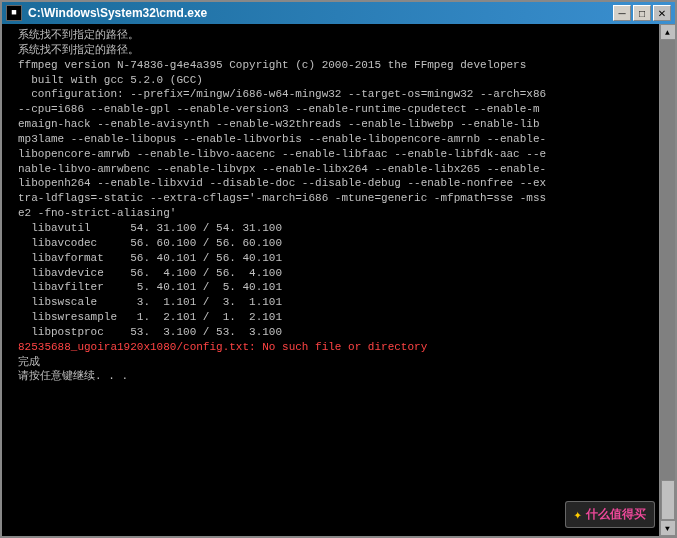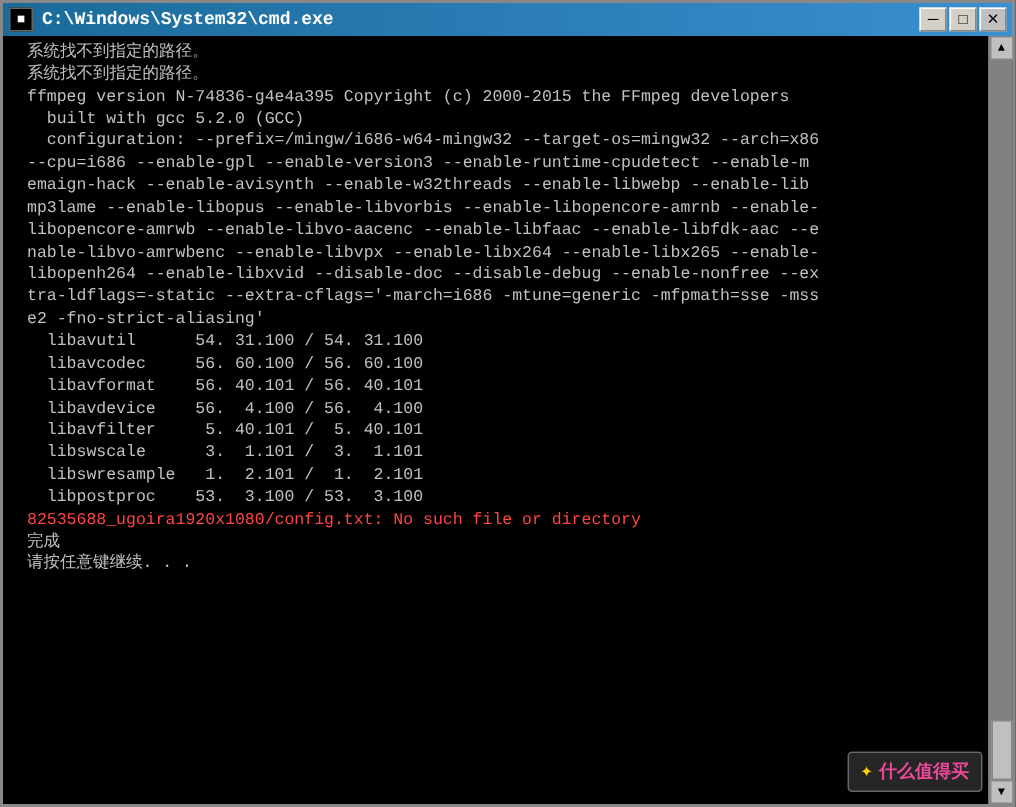--- a/index.html
+++ b/index.html
@@ -43,21 +43,21 @@
       display: flex;
       align-items: center;
       justify-content: center;
       font-size: 9px;
       color: #fff;
     }
 
     .title-text {
       color: white;
       font-size: 12px;
-      font-family: Liberation Mono, monospace;
+      font-family: Liberation Sans, sans-serif;
       font-weight: bold;
     }
 
     .title-bar-buttons {
       display: flex;
       gap: 2px;
     }
 
     .title-btn {
       width: 18px;

